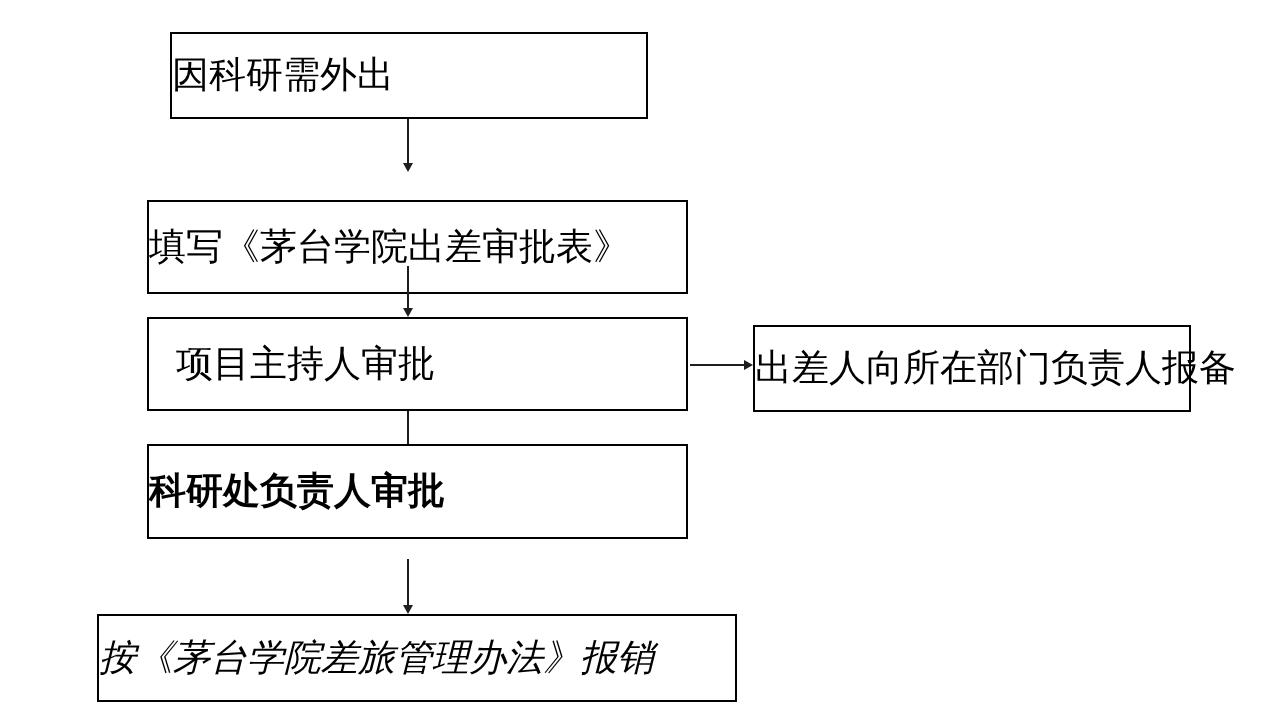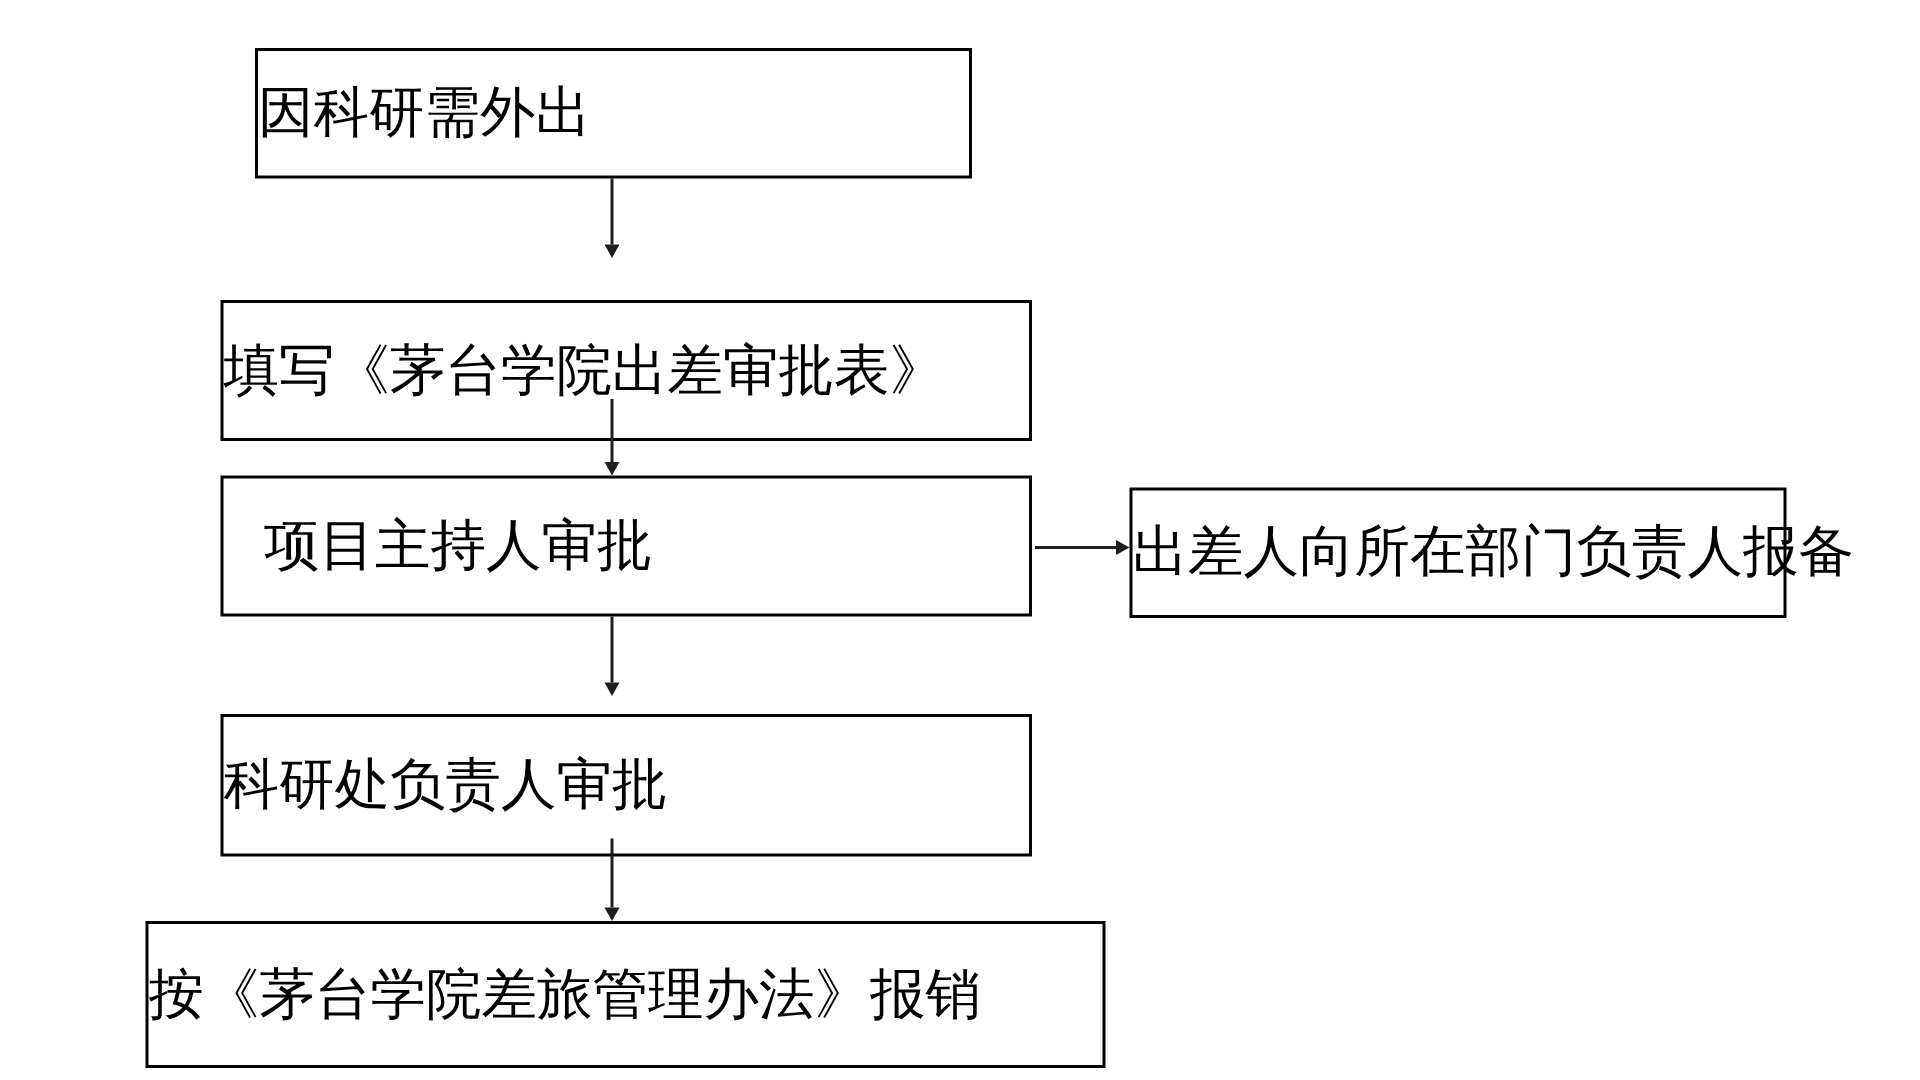--- a/index.html
+++ b/index.html
@@ -25,22 +25,22 @@
     justify-content: flex-start;
     text-align: center;
     font-size: 37px;
     line-height: 1.1;
     color: #000000;
     white-space: nowrap;
   }
   .n1 { left: 170px; top: 32px;  width: 478px; height: 87px; }
   .n2 { left: 147px; top: 172px; width: 541px; height: 94px; margin-top: 28px; }
   .n3 { left: 147px; top: 317px; width: 541px; height: 94px; padding-left: 27px; }
-  .n4 { left: 147px; top: 476px; width: 541px; height: 95px; }
-  .n5 { left: 97px;  top: 614px; width: 640px; height: 98px; }
+  .n4 { left: 147px; top: 444px; width: 541px; height: 95px; font-weight: bold; }
+  .n5 { left: 97px;  top: 614px; width: 640px; height: 88px; font-style: italic; }
   .n6 { left: 753px; top: 325px; width: 438px; height: 87px; }
 
   .vline {
     position: absolute;
     width: 2px;
     background: #1f1f1f;
   }
   .hline {
     position: absolute;
     height: 2px;

